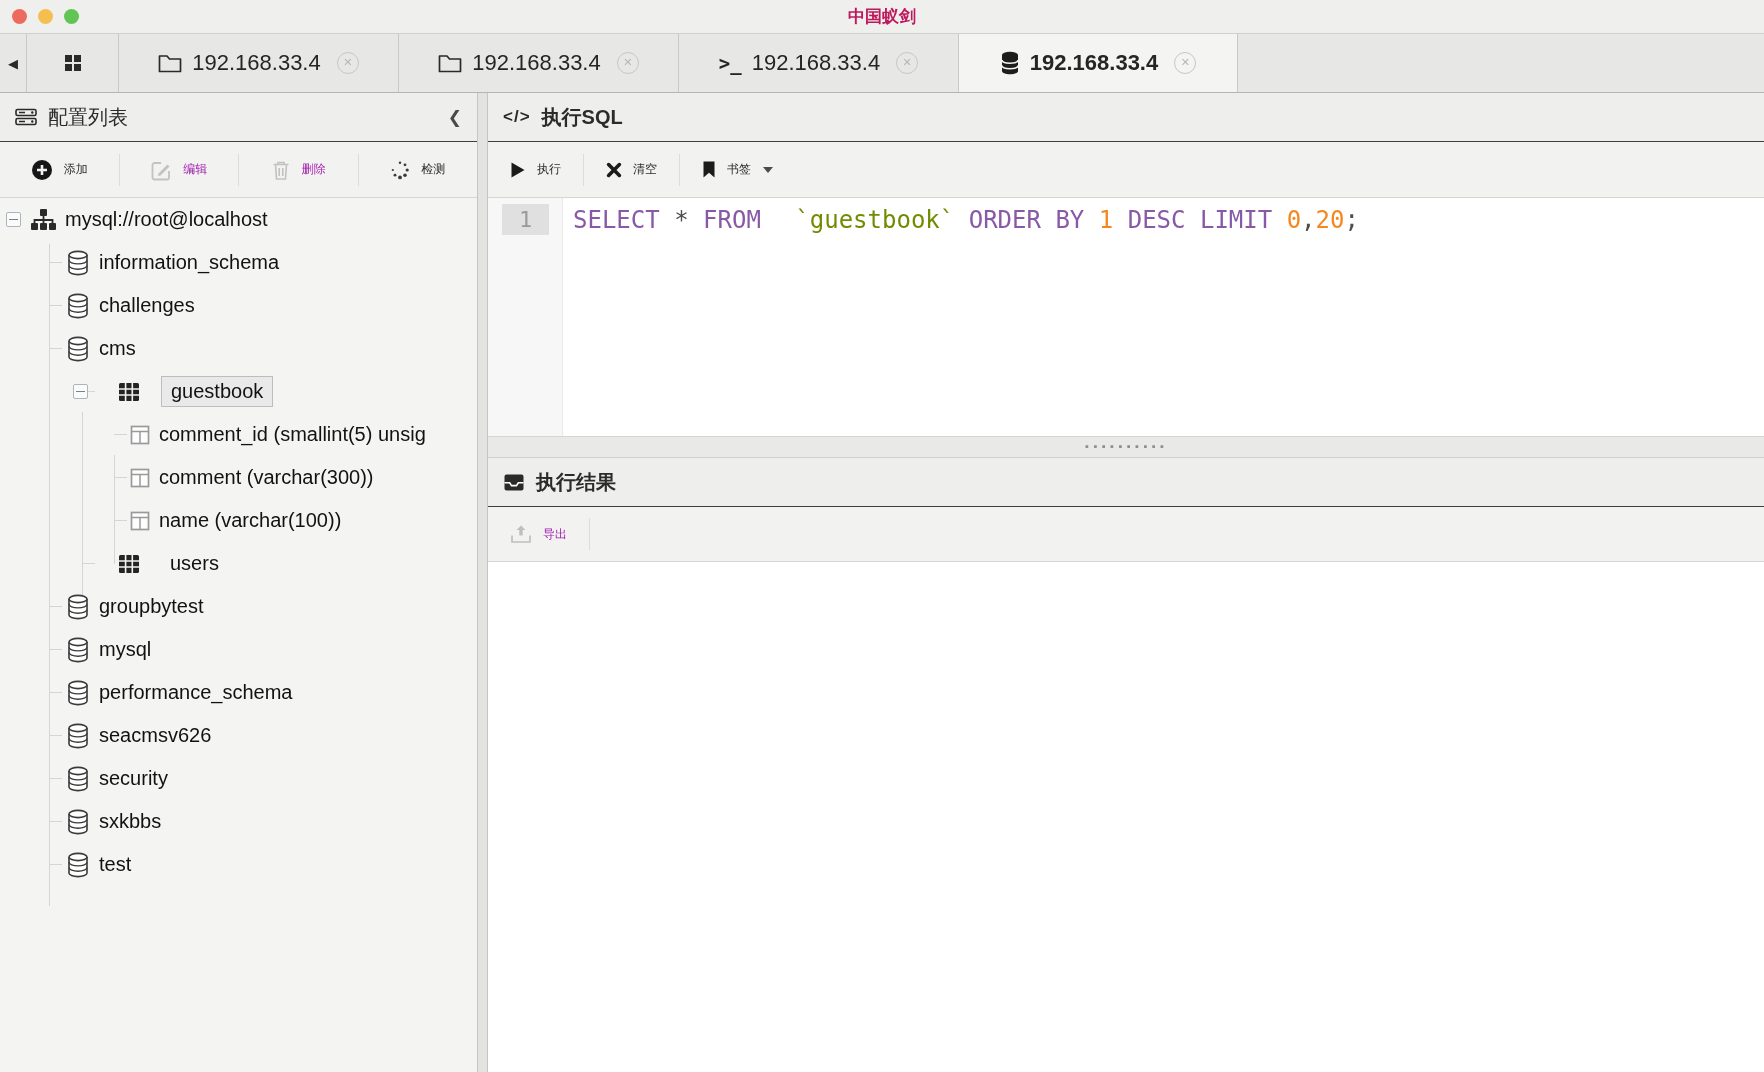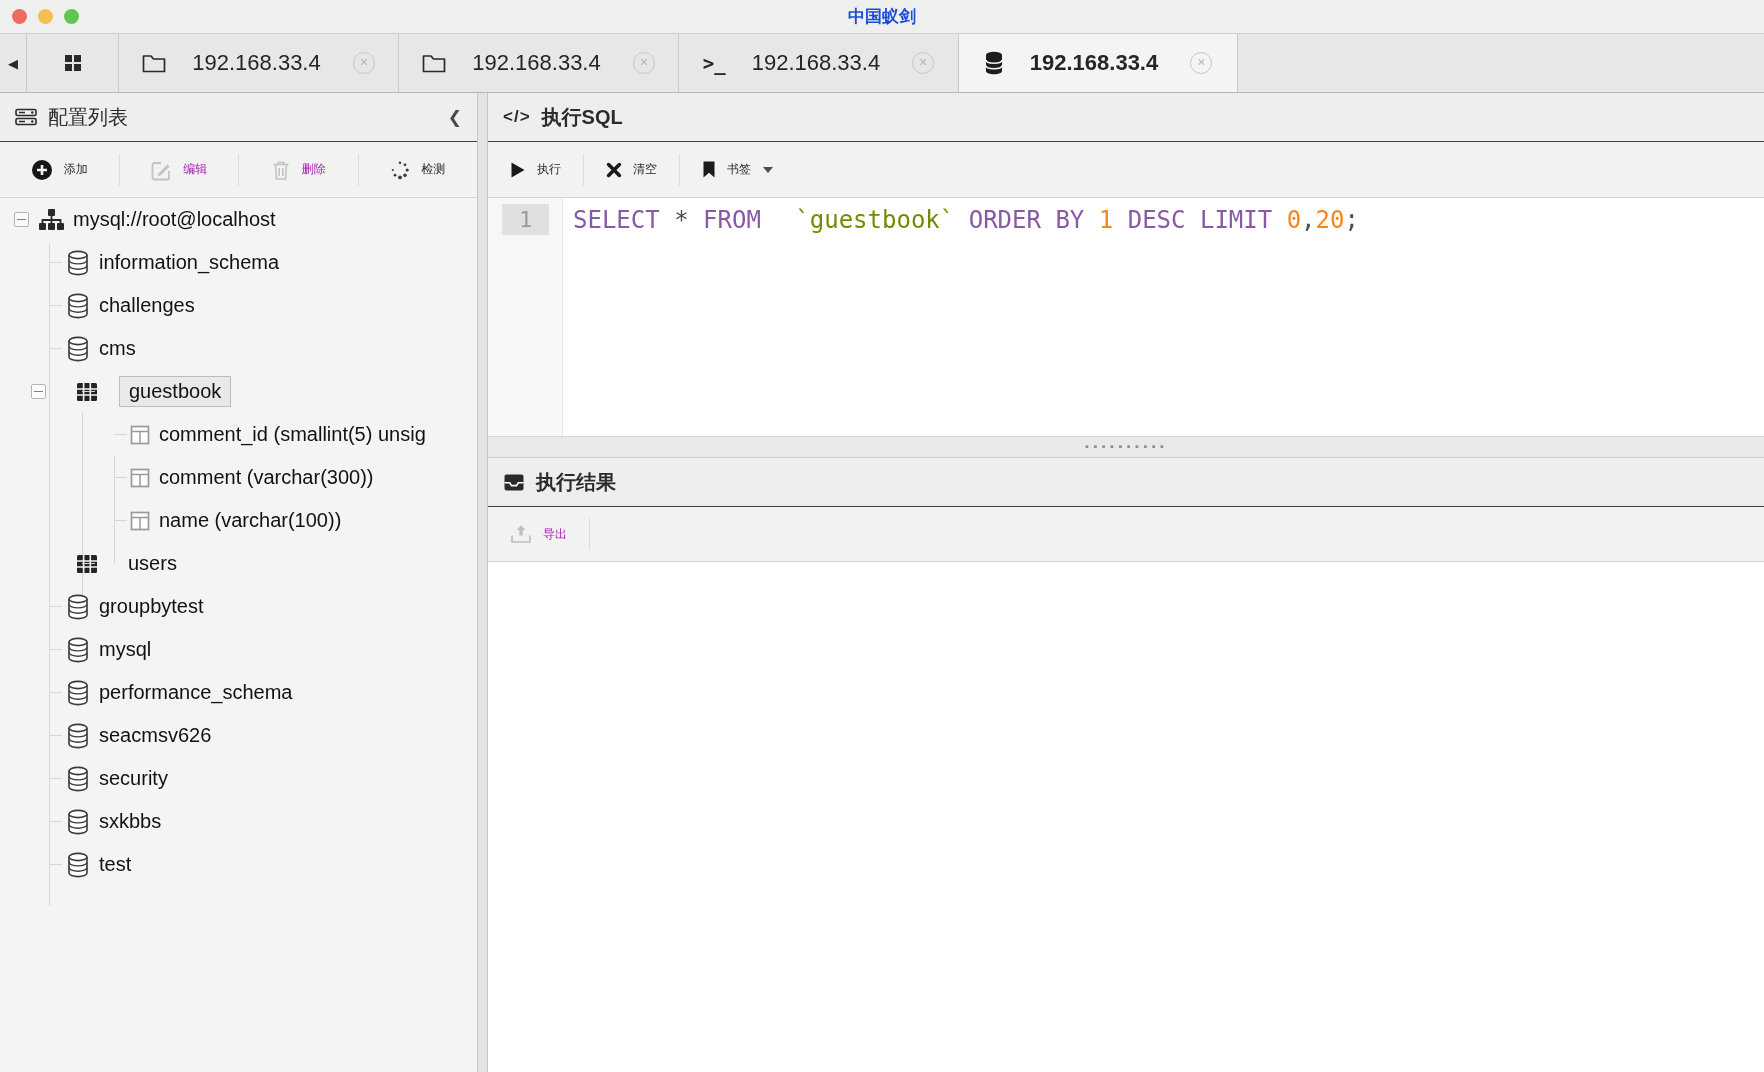--- a/index.html
+++ b/index.html
@@ -5,27 +5,27 @@
   html,body{margin:0;padding:0;background:#d8d8d8;}
   .app{position:relative;width:1764px;height:1072px;background:#fff;overflow:hidden;
        font-family:"Liberation Sans","DejaVu Sans",sans-serif;-webkit-font-smoothing:antialiased;}
 
   
   .titlebar{position:absolute;top:0;left:0;right:0;height:33px;background:#efefed;
             border-bottom:1px solid #cfcfcd;}
   .traffic{position:absolute;left:12px;top:9px;display:flex;gap:11px;}
   .light{width:15px;height:15px;border-radius:50%;}
   .win-title{position:absolute;left:0;right:0;top:0;height:33px;line-height:33px;text-align:center;
-             font-weight:bold;font-size:17px;color:#1d4ed8;}
+             font-weight:bold;font-size:17px;color:#be185d;}
 
   
   .tabbar{position:absolute;top:34px;left:0;right:0;height:58px;background:#e7e7e5;
           border-bottom:1px solid #b5b5b3;display:flex;align-items:stretch;}
   .back-btn{width:26px;display:flex;align-items:center;justify-content:center;font-size:13px;color:#2a2a2a;}
-  .tab{display:flex;align-items:center;justify-content:center;gap:26px;border-left:1px solid #c9c9c7;
+  .tab{display:flex;align-items:center;justify-content:center;gap:10px;border-left:1px solid #c9c9c7;
        width:280px;font-size:22px;color:#252525;background:#e7e7e5;box-sizing:border-box;}
   .tab.home{width:92px;}
   .tab.active{background:#f4f4f2;font-weight:bold;}
   .tab:last-of-type{border-right:1px solid #c9c9c7;}
   .tab-icon{display:flex;align-items:center;}
   .close-btn{width:22px;height:22px;border:1.5px solid #c7c7c5;border-radius:50%;color:#b5b5b3;
              font-size:11px;line-height:19px;text-align:center;margin-left:6px;flex:0 0 22px;
              font-weight:normal;box-sizing:border-box;}
   .term-glyph{font-family:"DejaVu Sans Mono",monospace;font-weight:bold;font-size:19px;color:#252525;}
   .code-glyph{font-size:17px;font-weight:bold;color:#2b2b2b;letter-spacing:1px;}
@@ -50,21 +50,21 @@
   .tbtn.disabled{color:#a21caf;}
   .tsep{width:1px;height:32px;background:#dcdcda;align-self:center;}
   .even .tbtn{flex:1;justify-content:center;}
   .lefty .tbtn{padding:0 22px;}
   .chev{font-size:17px;font-weight:bold;color:#4a4a4a;}
 
   
   .tree{position:absolute;top:105px;left:0;right:0;bottom:0;overflow:hidden;}
   .trow{height:43px;display:flex;align-items:center;font-size:20px;color:#121212;
         position:relative;white-space:nowrap;}
-  .lvl0{padding-left:14px;} .lvl1{padding-left:42px;} .lvl2{padding-left:31px;gap:21px;} .lvl3{padding-left:106px;}
+  .lvl0{padding-left:6px;} .lvl1{padding-left:42px;} .lvl2{padding-left:73px;gap:21px;} .lvl3{padding-left:106px;}
   .expander{width:15px;height:15px;border:1px solid #adb5bc;background:#fbfbfb;border-radius:2px;
             margin-right:9px;flex:0 0 15px;position:relative;box-sizing:border-box;}
   .expander::after{content:"";position:absolute;left:2px;right:2px;top:5.5px;height:1.6px;background:#79818a;}
   .esp{width:24px;flex:0 0 24px;}
   .tlabel{padding:3px 9px;}
   .tlabel.sel{background:#e9e9e9;border:1px solid #bdbdbd;}
   .vguide{position:absolute;width:1px;background:#d5d5d5;}
   .stub-l1::before,.stub-l2::before,.stub-l3::before{content:"";position:absolute;top:21px;height:1px;
         width:13px;background:#d5d5d5;}
   .stub-l1::before{left:49px;} .stub-l2::before{left:82px;} .stub-l3::before{left:114px;}

